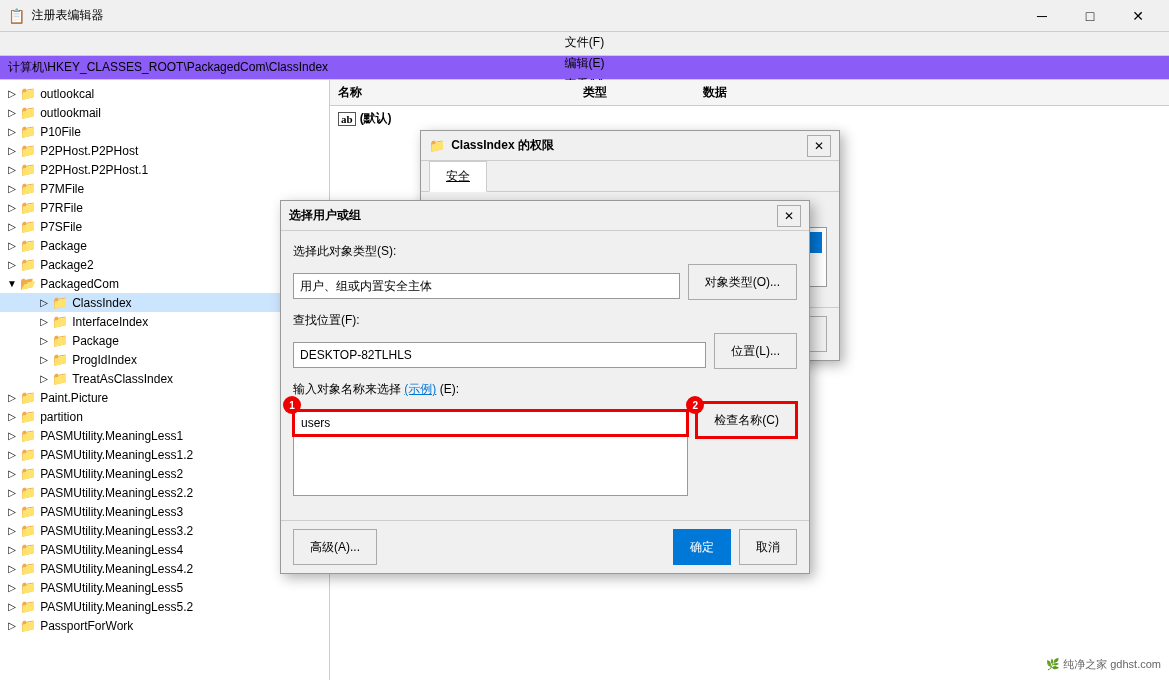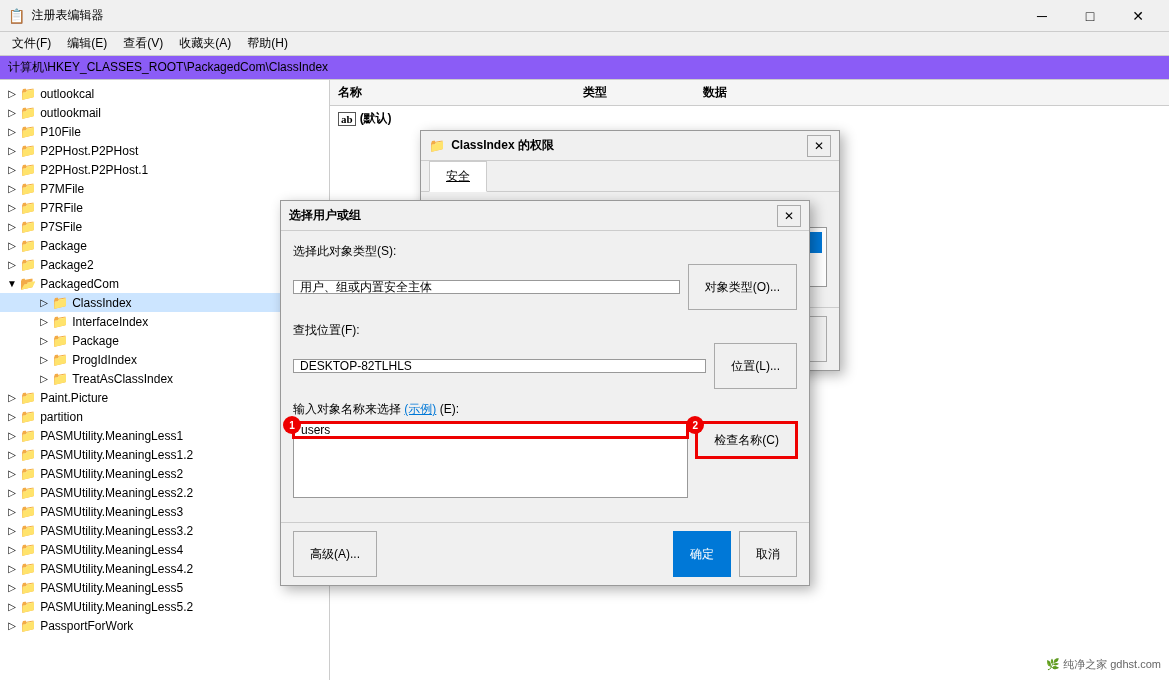--- a/index.html
+++ b/index.html
@@ -25,20 +25,21 @@
     }
 
     
     .menu-bar {
       background: #f0f0f0;
       height: 24px;
       display: flex;
       align-items: center;
       padding: 0 4px;
       border-bottom: 1px solid #ccc;
+      flex-direction: column;
     }
     .menu-item {
       padding: 2px 8px;
       cursor: pointer;
       font-size: 12px;
     }
 
     
     .address-bar {
       background: #8b5cf6;
@@ -153,30 +154,31 @@
       top: 50px;
       left: 420px;
       width: 420px;
       z-index: 15;
     }
 
     .form-row { margin-bottom: 12px; }
     .form-label { font-size: 12px; margin-bottom: 4px; }
     .form-input {
       width: 100%;
-      height: 14px;
+      height: 26px;
       border: 1px solid #999;
       background: white;
       padding: 6px 6px;
       font-size: 12px;
       font-family: inherit;
+      margin-top: 8px;
     }
 
     .btn {
-      height: 46px;
+      height: 36px;
       padding: 0 16px;
       border: 1px solid #aaa;
       background: #f0f0f0;
       cursor: pointer;
       font-size: 12px;
       font-family: inherit;
     }
     .btn.primary { background: #0078d7; color: white; border-color: #0078d7; }
 
     .dialog-footer {

